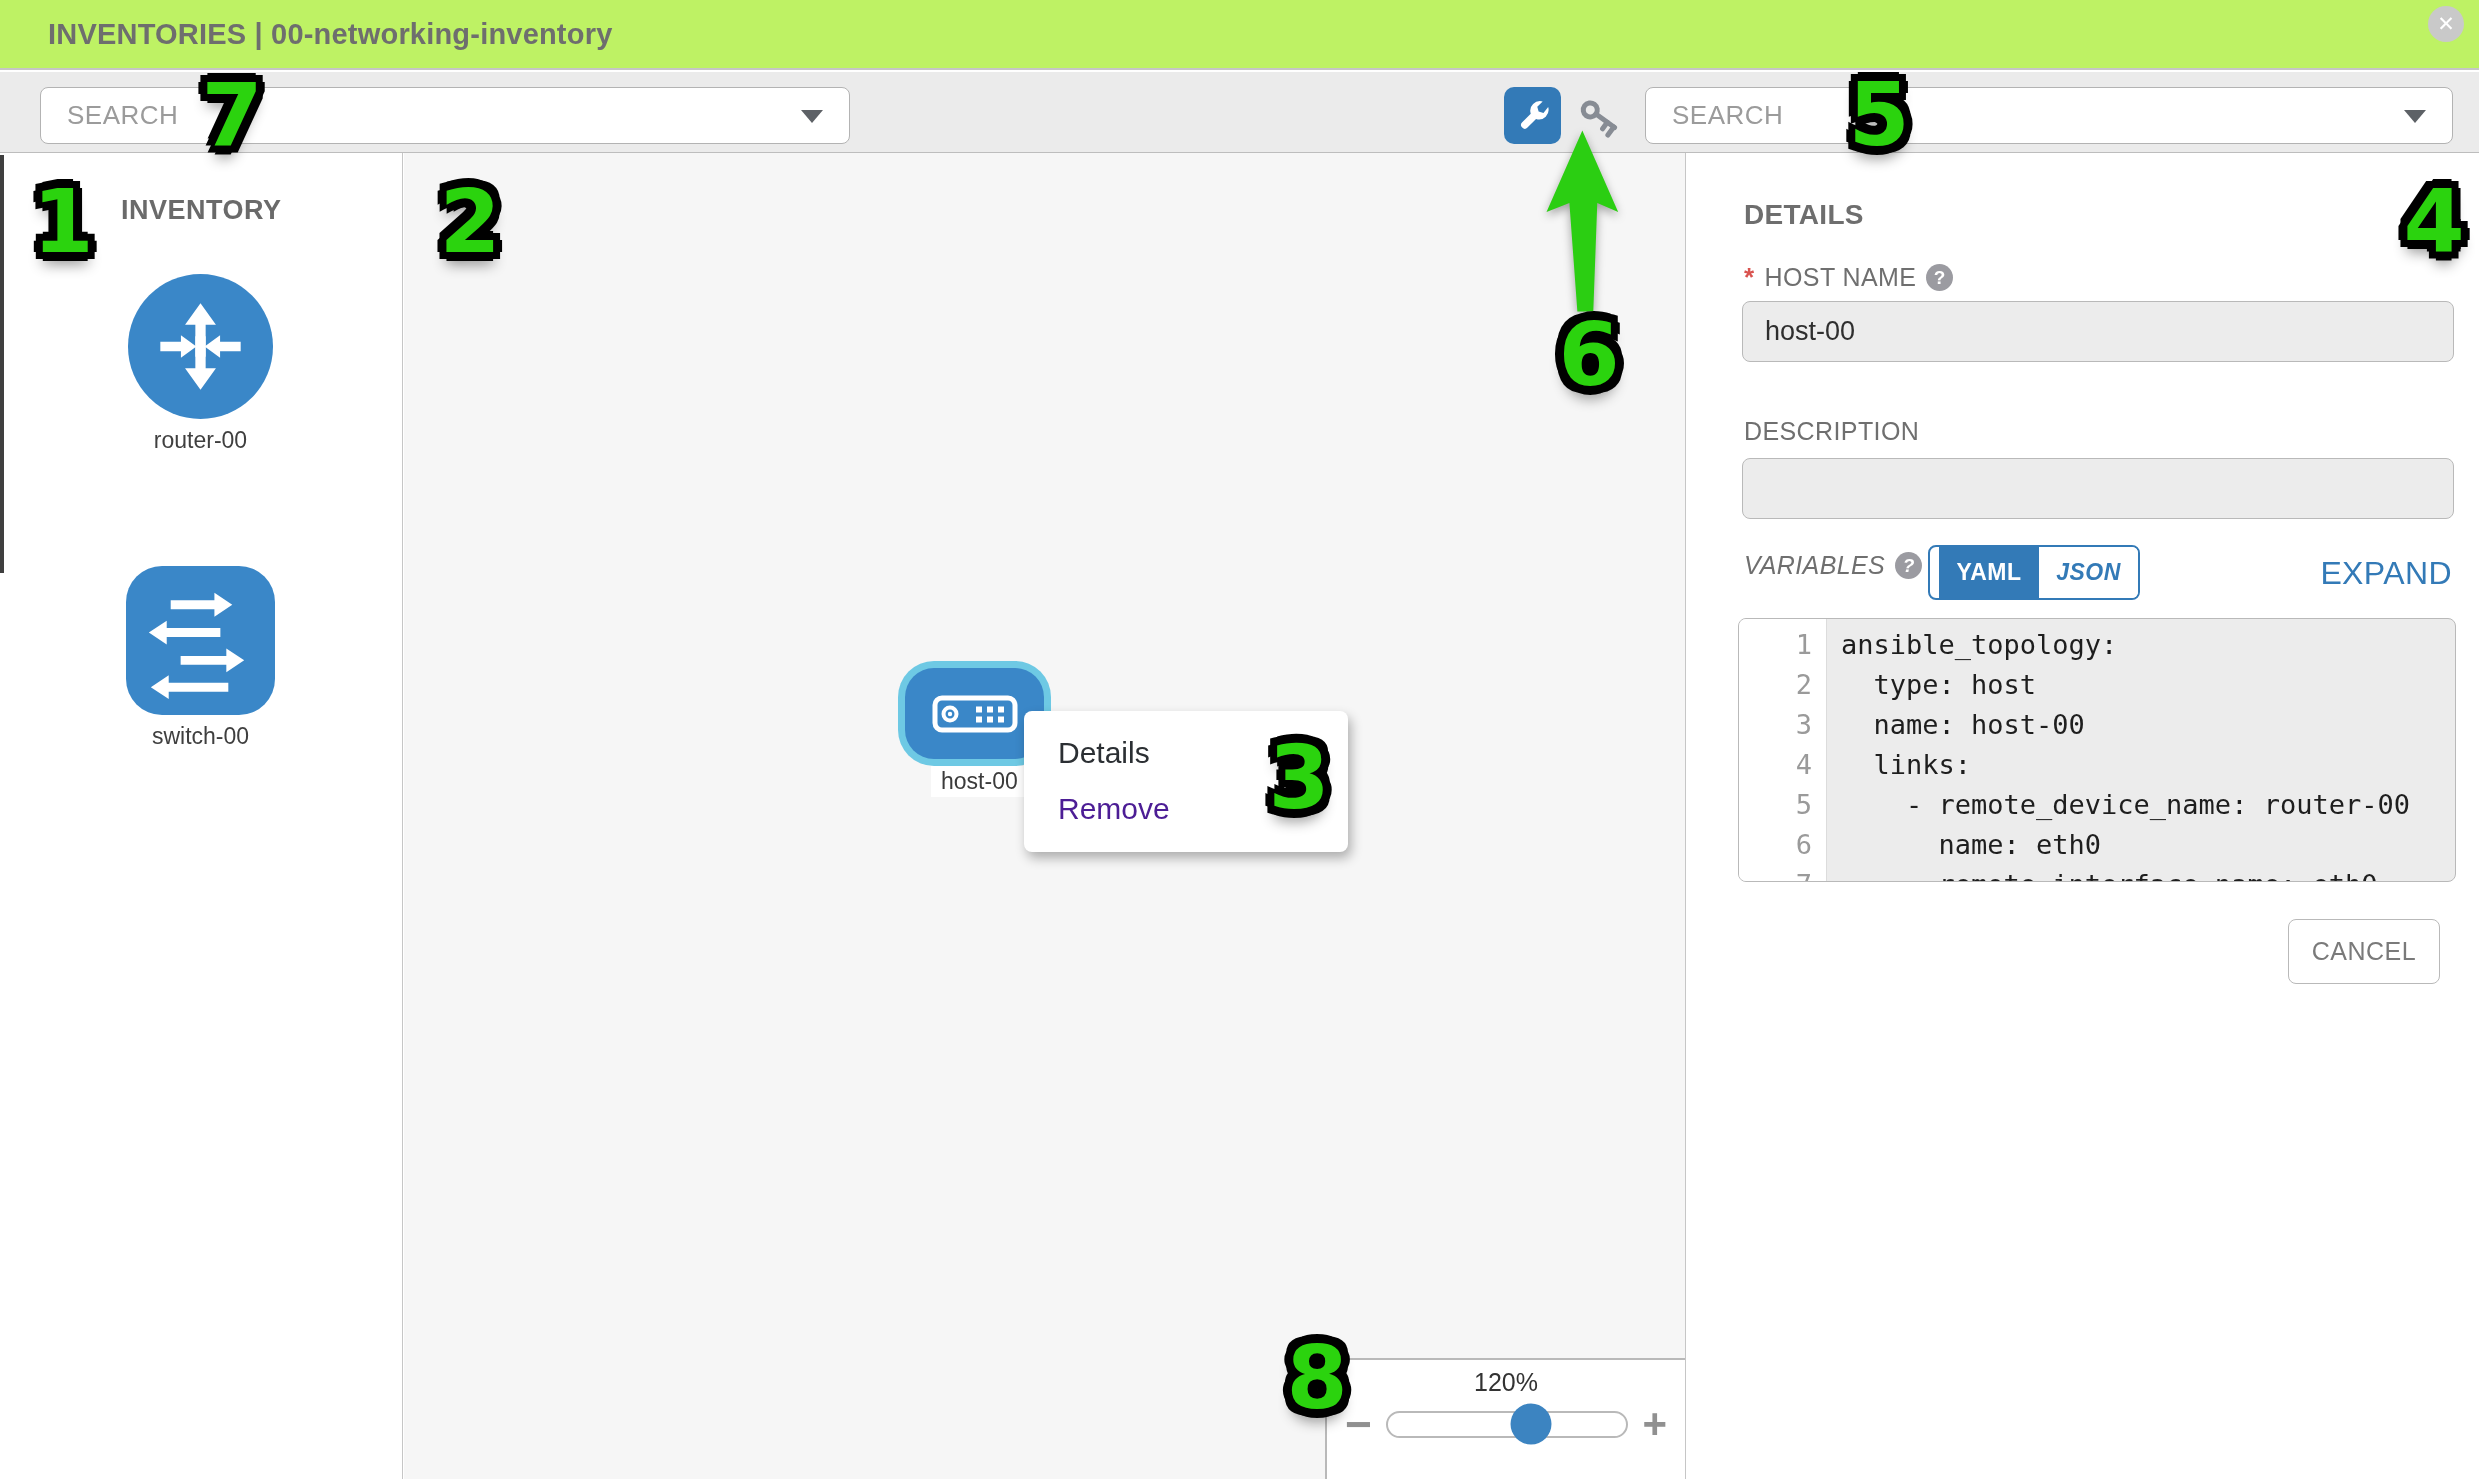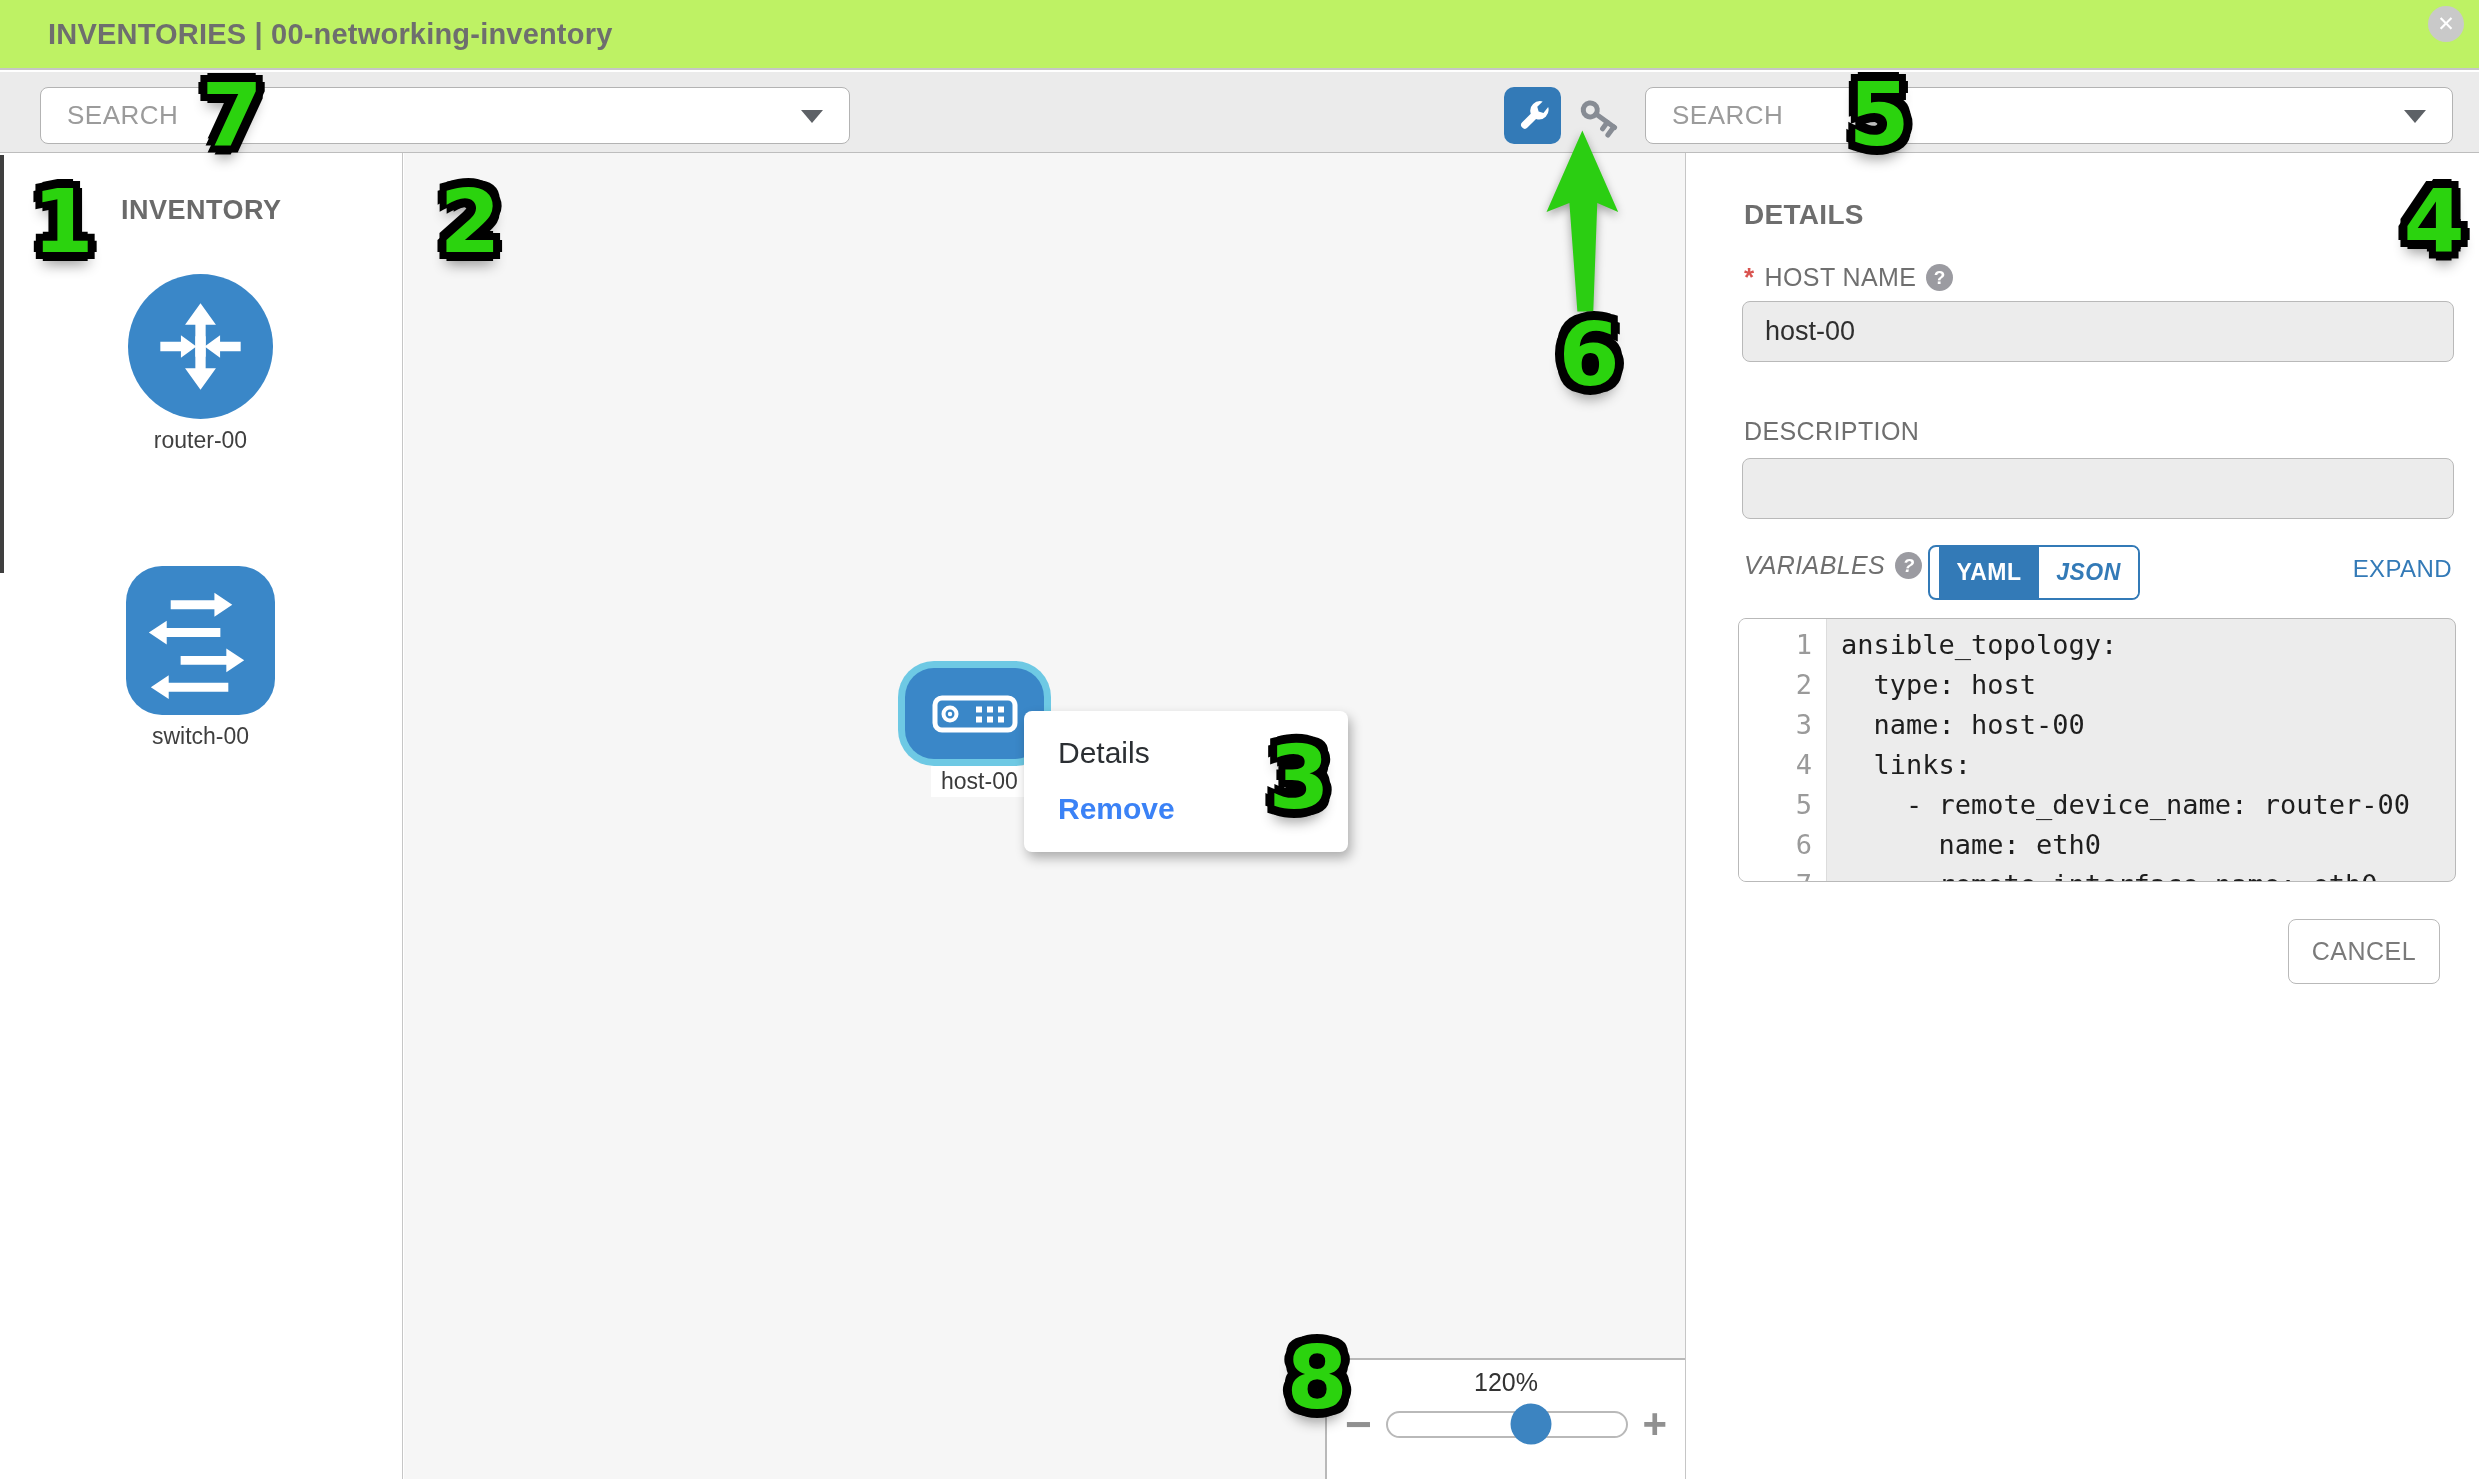--- a/index.html
+++ b/index.html
@@ -40,21 +40,21 @@
   
   .host-node{position:absolute;left:494px;top:508px;width:153px;height:105px;border-radius:36px;background:#6ec9e4;cursor:pointer;}
   .host-node-inner{position:absolute;left:7px;top:7px;right:7px;bottom:7px;border-radius:29px;background:#3a87c8;
     display:flex;align-items:center;justify-content:center;}
   .host-label{position:absolute;left:527px;top:613px;background:#fff;padding:2px 10px;font-size:23px;color:#3b3b3b;}
   
   .ctx-menu{position:absolute;left:620px;top:558px;width:324px;height:141px;background:#fff;border-radius:8px;
     box-shadow:3px 6px 12px rgba(0,0,0,.3);padding-top:14px;z-index:5;}
   .ctx-item{height:56px;display:flex;align-items:center;padding-left:34px;font-size:30px;cursor:pointer;}
   .ctx-item-details{color:#2b2f33;}
-  .ctx-item-remove{color:#3b82f6;font-weight:bold;}
+  .ctx-item-remove{color:#4c1d95;}
   
   .zoom-box{position:absolute;right:0;bottom:0;width:360px;height:122px;background:#fff;
     border:2px solid #b9b9b9;border-right:none;border-bottom:none;}
   .zoom-level{text-align:center;margin-top:8px;font-size:25px;color:#333;}
   .zoom-row{display:flex;align-items:center;padding:4px 18px 0 18px;}
   .zoom-minus{font-size:46px;color:#909090;font-weight:bold;line-height:1;cursor:pointer;}
   .zoom-plus{font-size:42px;color:#909090;font-weight:bold;line-height:1;cursor:pointer;}
   .zoom-track{flex:1;height:27px;margin:0 14px;border:2px solid #b9b9b9;border-radius:14px;position:relative;background:#fff;cursor:pointer;}
   .zoom-thumb{position:absolute;left:60%;top:50%;width:41px;height:41px;border-radius:50%;background:#3c84c1;
     transform:translate(-50%,-50%);cursor:grab;}
@@ -69,21 +69,21 @@
   .help-icon{width:27px;height:27px;border-radius:50%;background:#9b9ba1;color:#fff;font-size:19px;font-weight:bold;
     display:flex;align-items:center;justify-content:center;cursor:pointer;}
   .text-input{position:absolute;left:56px;width:712px;height:61px;background:#ececec;border:1px solid #b9b9b9;border-radius:8px;
     font-size:27px;color:#2f2f2f;padding:0 22px;font-family:"Liberation Sans","DejaVu Sans",sans-serif;outline:none;}
   .input-hostname{top:148px;}
   .input-description{top:305px;}
   .format-toggle{position:absolute;left:242px;top:392px;height:55px;display:flex;border:2px solid #337ab7;border-radius:8px;overflow:hidden;background:#fff;padding-left:9px;}
   .fmt-seg{display:flex;align-items:center;justify-content:center;font-size:23px;font-weight:bold;cursor:pointer;letter-spacing:0.5px;}
   .fmt-yaml{width:100px;background:#337ab7;color:#fff;}
   .fmt-json{width:99px;background:#fff;color:#337ab7;font-style:italic;}
-  .expand-link{position:absolute;right:28px;top:402px;font-size:24px;color:#337ab7;cursor:pointer;letter-spacing:0.4px;}
+  .expand-link{position:absolute;right:28px;top:402px;font-size:32px;color:#337ab7;cursor:pointer;letter-spacing:0.4px;}
   .editor{position:absolute;left:52px;top:465px;width:718px;height:264px;border:1px solid #b9b9b9;border-radius:8px;
     overflow:hidden;display:flex;background:#ececec;}
   .editor-gutter{width:88px;background:#fff;border-right:1px solid #dcdcdc;padding:6px 14px 0 0;text-align:right;}
   .editor-gutter div{font-family:"DejaVu Sans Mono",monospace;font-size:27px;line-height:40px;color:#9a9a9a;}
   .editor-code{flex:1;padding:6px 0 0 14px;cursor:text;}
   .editor-code div{font-family:"DejaVu Sans Mono",monospace;font-size:27px;line-height:40px;color:#1e1e1e;white-space:pre;}
   .cancel-btn{position:absolute;right:40px;top:766px;width:152px;height:65px;background:#fff;border:1px solid #b9b9b9;border-radius:8px;
     font-size:25px;color:#7a7a7a;display:flex;align-items:center;justify-content:center;cursor:pointer;letter-spacing:0.5px;}
   
   .ann{position:absolute;transform:translate(-50%,-50%);font-family:"DejaVu Sans",sans-serif;font-size:88px;font-weight:bold;

